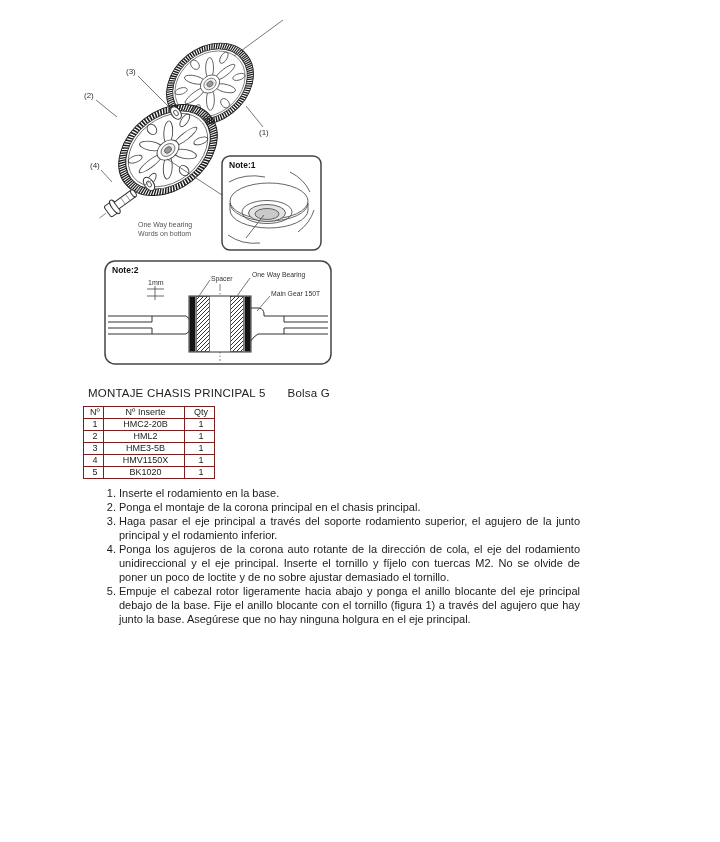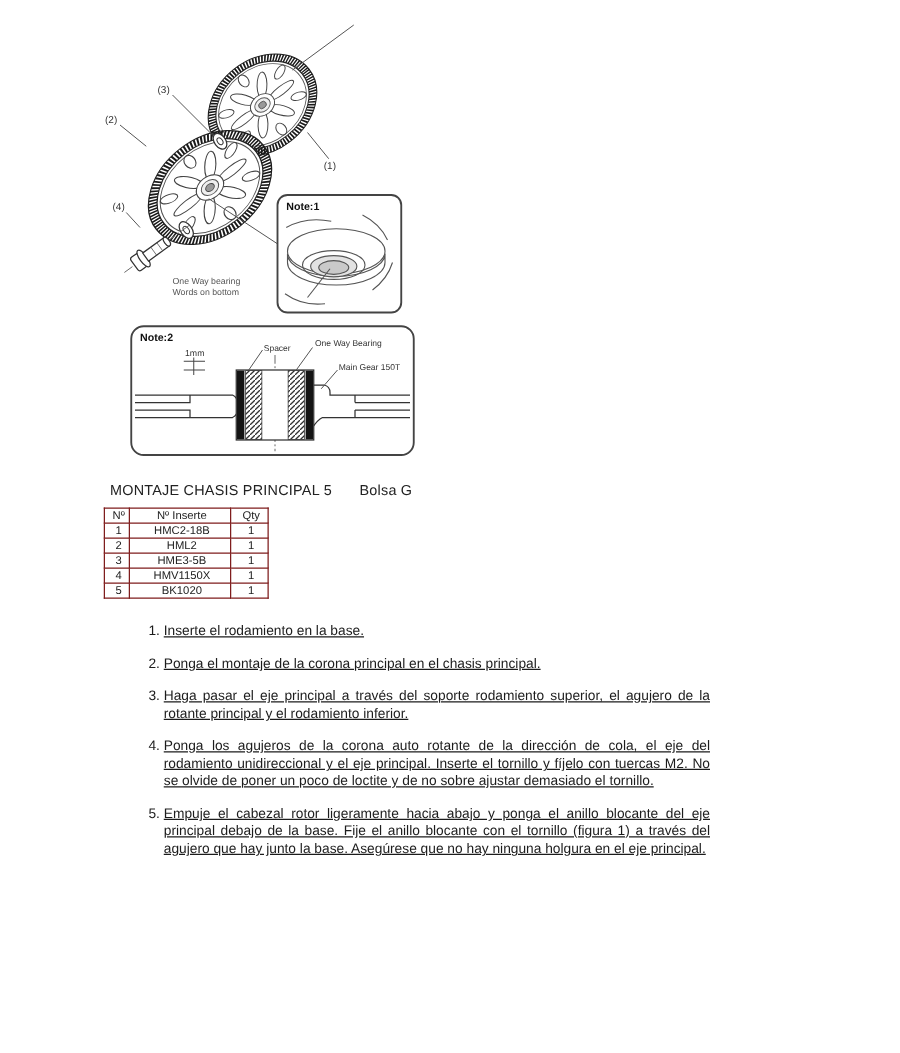--- a/index.html
+++ b/index.html
@@ -24,21 +24,21 @@
     padding:0 0 0 3px;height:11px;line-height:11px;white-space:nowrap;
     overflow:hidden;
   }
   table.parts col.c1{width:20px;}
   table.parts col.c2{width:81px;}
   table.parts col.c3{width:30px;}
   ol.instructions{
     position:absolute;left:100px;top:486px;width:461px;margin:0;padding:0 0 0 19px;
     font-size:11px;line-height:14px;color:#1c1c1c;text-align:justify;
   }
-  ol.instructions li{margin:12px;padding:0;text-decoration:underline;}
+  ol.instructions li{margin:0;padding:0;}
   .abs{position:absolute;}
 </style>
 </head>
 <body>
 
 <div class="page">
 
   <svg class="abs" style="left:55px;top:5px;" width="290" height="255" viewBox="55 5 290 255">
     <defs>
       <g id="gear">
@@ -197,21 +197,21 @@
     <thead>
         <tr id="tbl-head">
           <th>Nº</th>
           <th>Nº Inserte</th>
           <th>Qty</th>
         </tr>
       </thead>
     <tbody id="tbl-body">
         <tr>
           <td>1</td>
-          <td>HMC2-18B</td>
+          <td>HMC2-20B</td>
           <td>1</td>
         </tr>
         <tr>
           <td>2</td>
           <td>HML2</td>
           <td>1</td>
         </tr>
         <tr>
           <td>3</td>
           <td>HME3-5B</td>
@@ -226,18 +226,18 @@
           <td>5</td>
           <td>BK1020</td>
           <td>1</td>
         </tr>
       </tbody>
   </table>
 
   <ol class="instructions" id="instr-list">
       <li>Inserte el rodamiento en la base.</li>
       <li>Ponga el montaje de la corona principal en el chasis principal.</li>
-      <li>Haga pasar el eje principal a través del soporte rodamiento superior, el agujero de la rotante principal y el rodamiento inferior.</li>
+      <li>Haga pasar el eje principal a través del soporte rodamiento superior, el agujero de la junto principal y el rodamiento inferior.</li>
       <li>Ponga los agujeros de la corona auto rotante de la dirección de cola, el eje del rodamiento unidireccional y el eje principal. Inserte el tornillo y fíjelo con tuercas M2. No se olvide de poner un poco de loctite y de no sobre ajustar demasiado el tornillo.</li>
       <li>Empuje el cabezal rotor ligeramente hacia abajo y ponga el anillo blocante del eje principal debajo de la base. Fije el anillo blocante con el tornillo (figura 1) a través del agujero que hay junto la base. Asegúrese que no hay ninguna holgura en el eje principal.</li>
     </ol>
 
 </div>
 
 </body></html>

